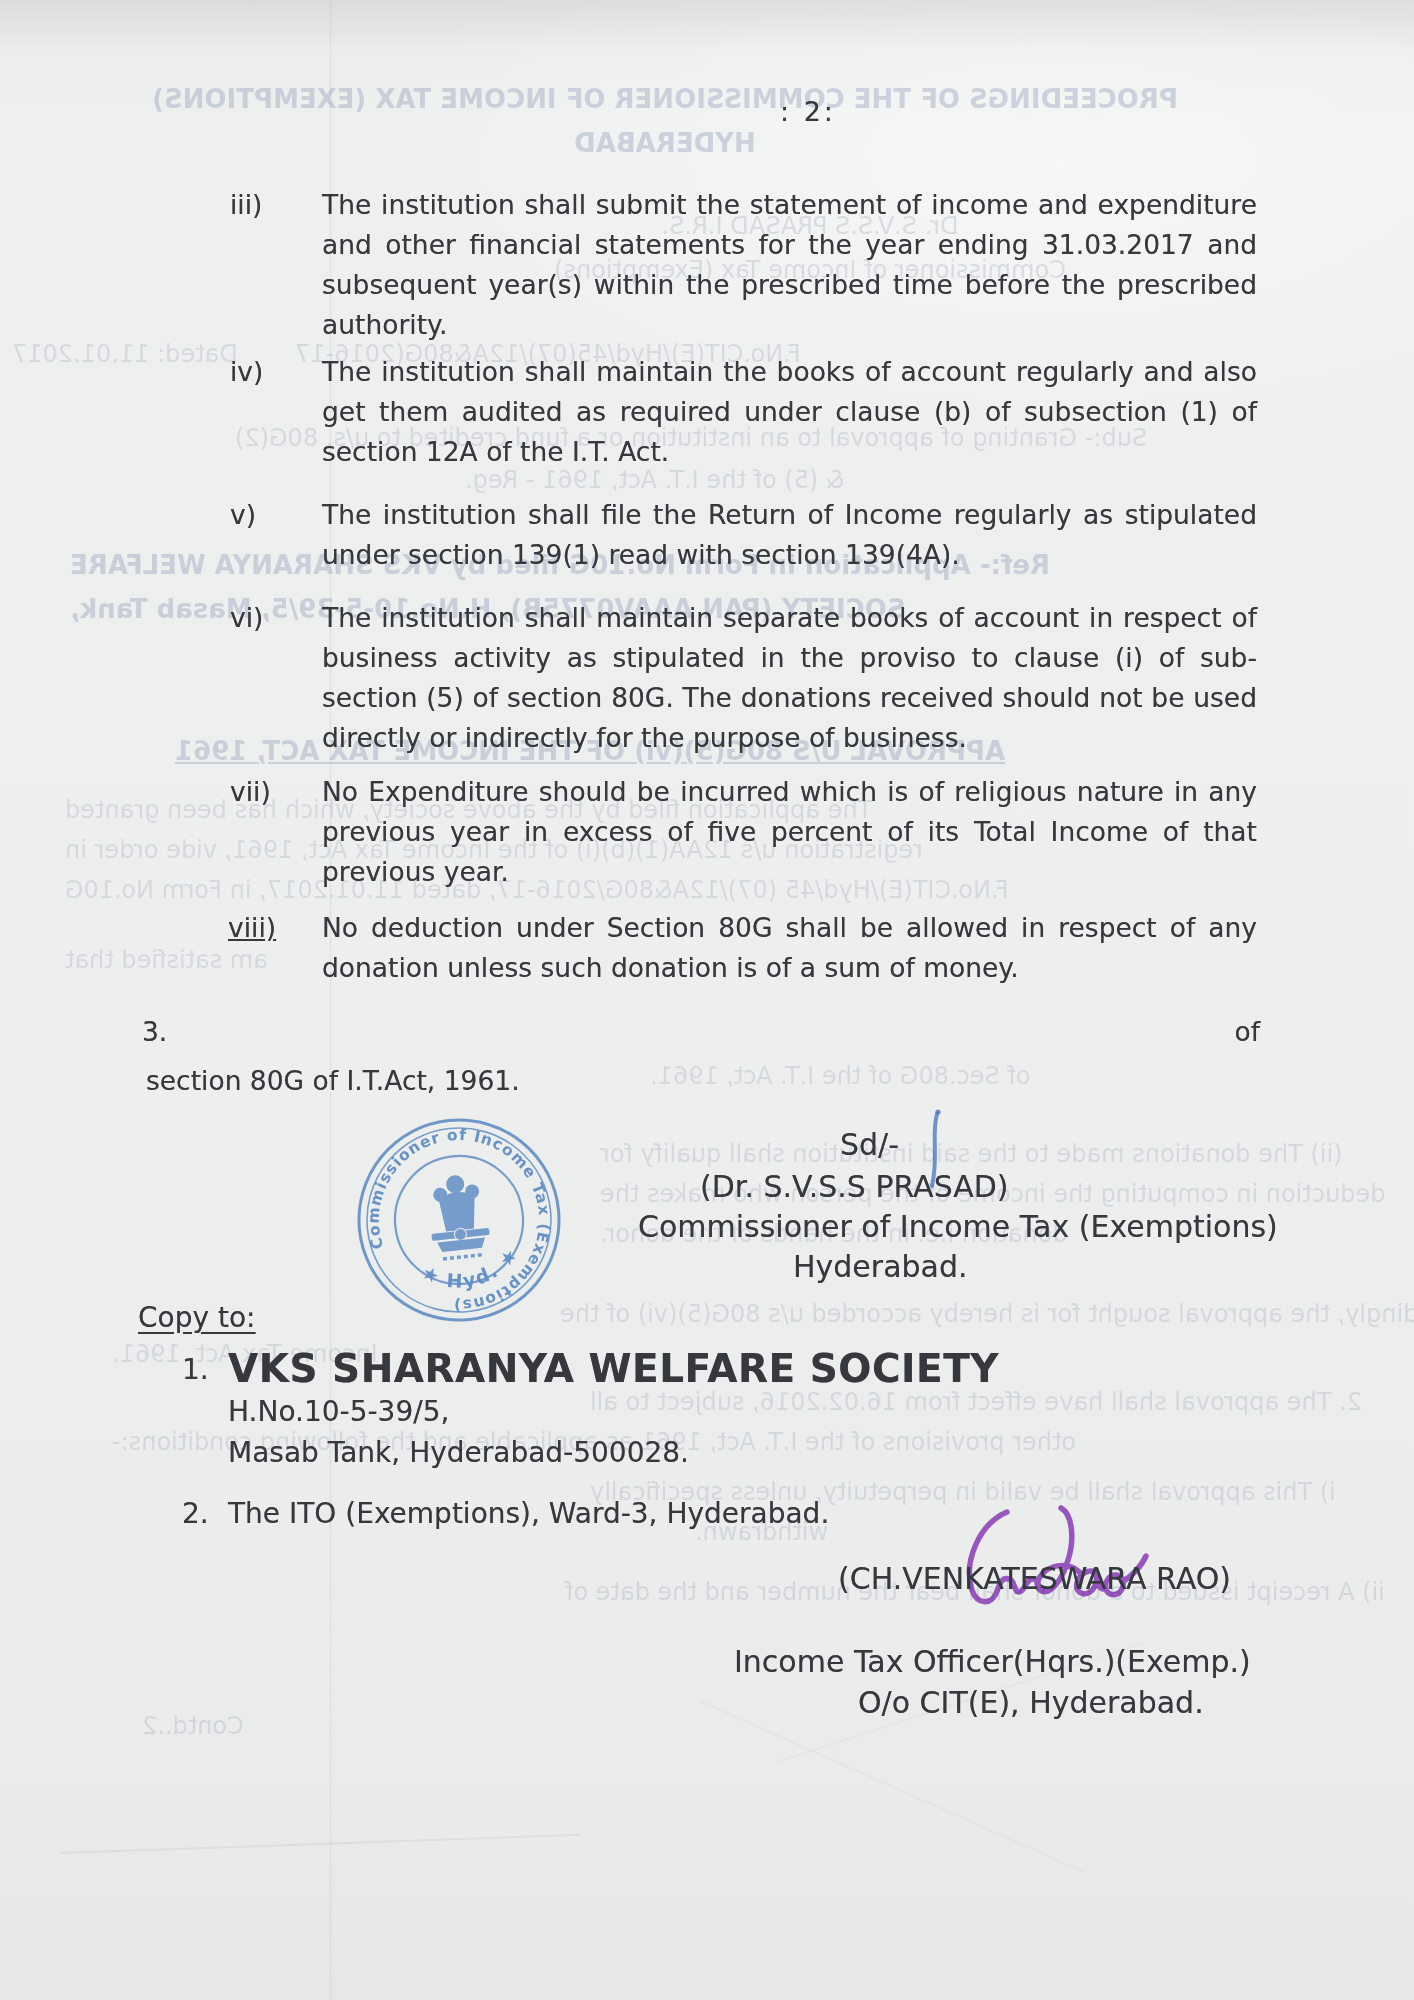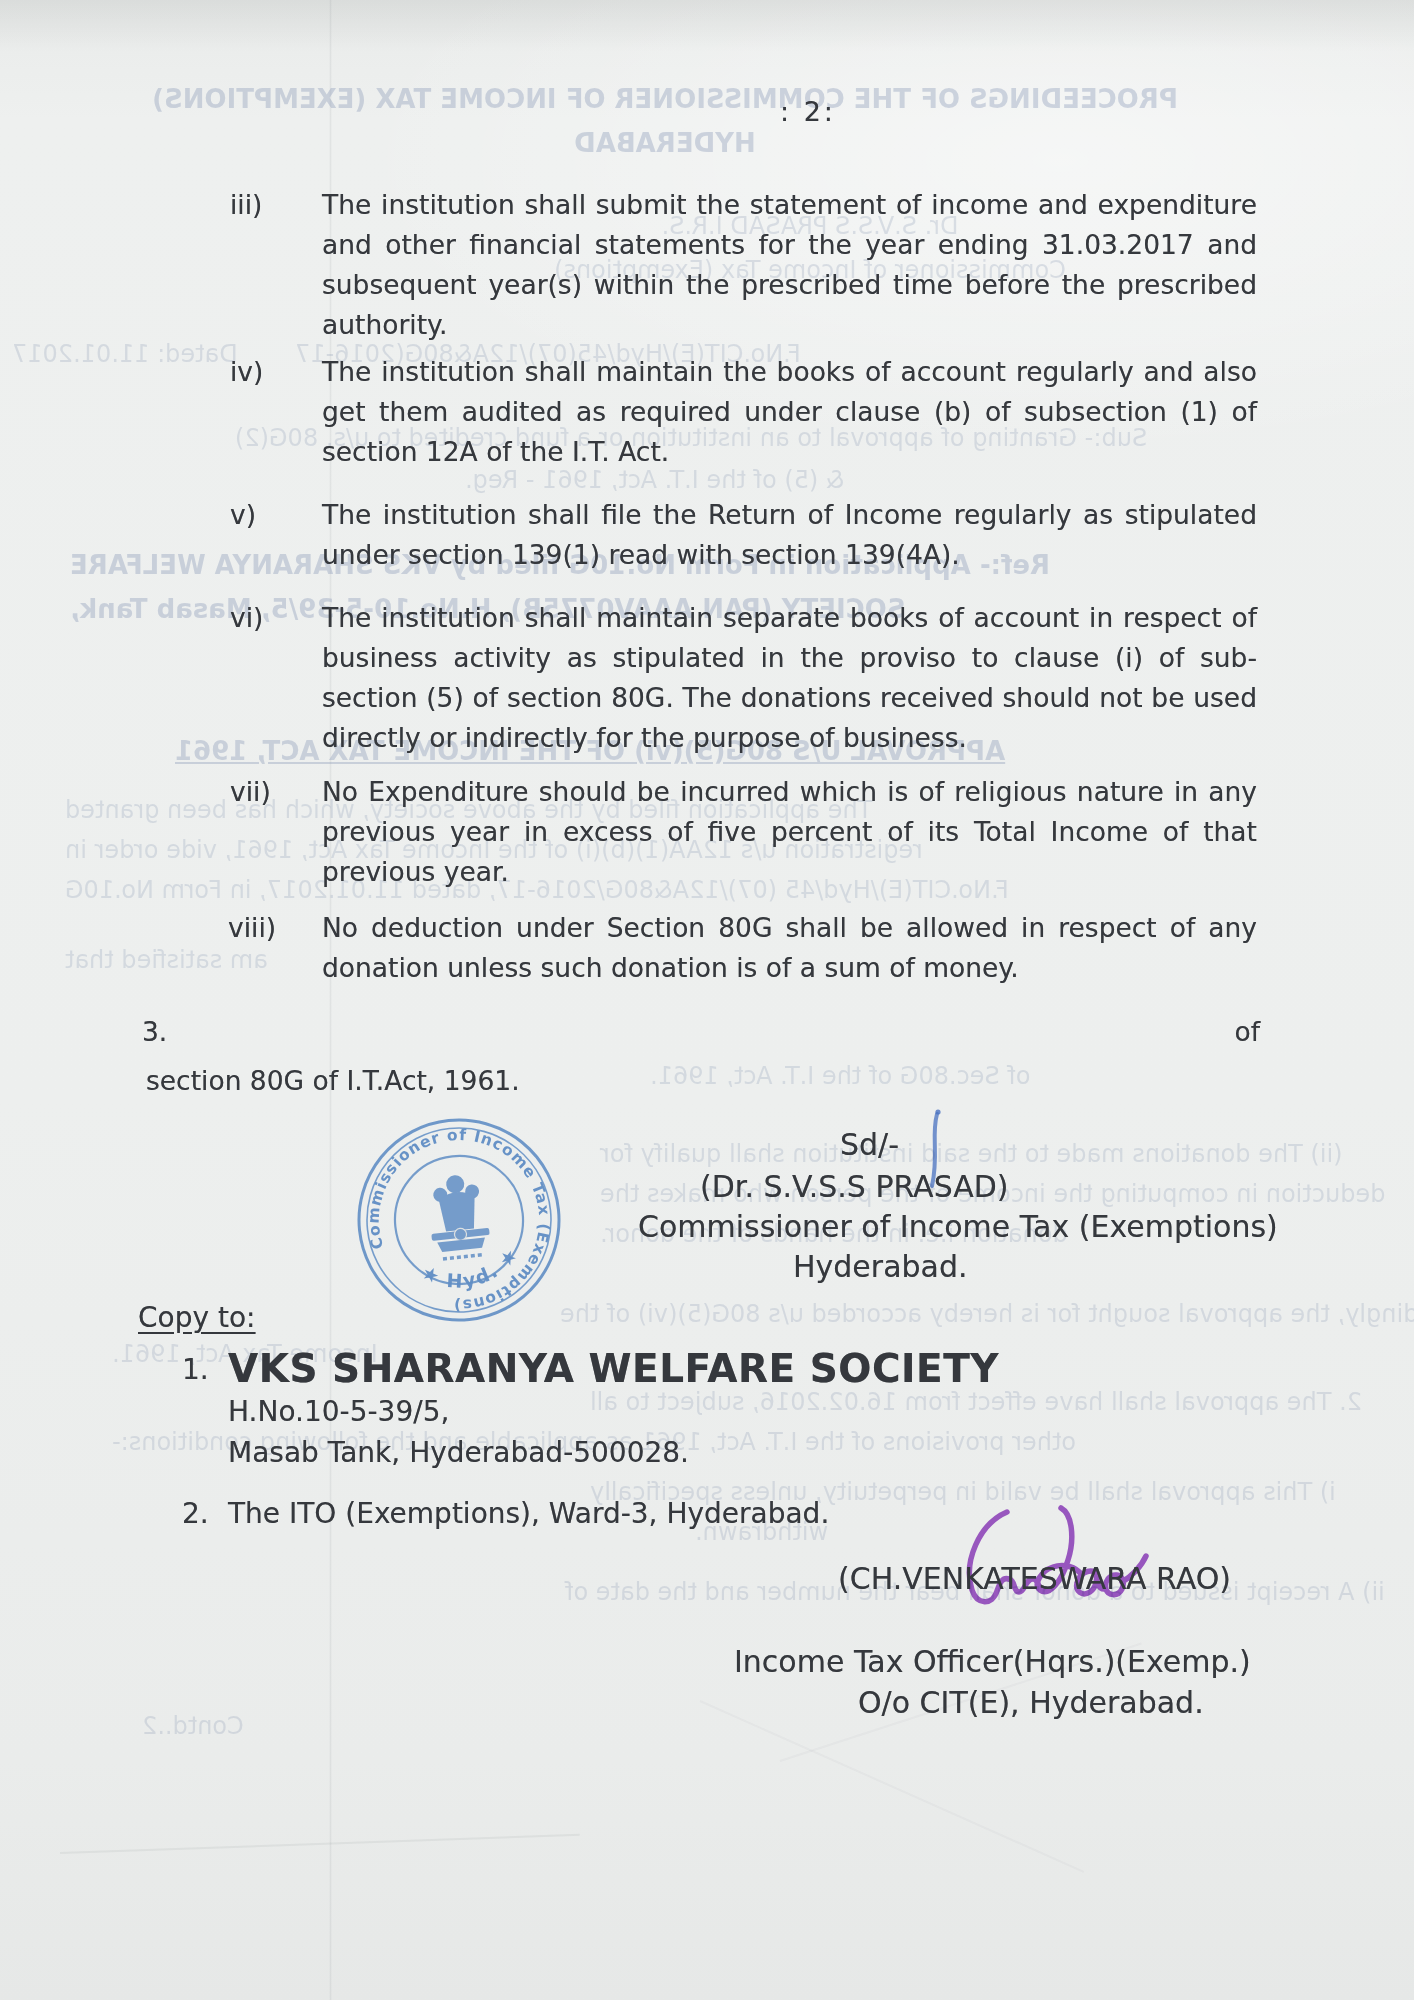--- a/index.html
+++ b/index.html
@@ -89,21 +89,21 @@
 
     <div class="t item-marker" style="left:230px;top:495px;">v)</div>
     <div class="t item-text" style="left:322px;top:495px;">The institution shall file the Return of Income regularly as stipulated under section 139(1) read with section 139(4A).</div>
 
     <div class="t item-marker" style="left:230px;top:598px;">vi)</div>
     <div class="t item-text" style="left:322px;top:598px;">The institution shall maintain separate books of account in respect of business activity as stipulated in the proviso to clause (i) of sub-section (5) of section 80G. The donations received should not be used directly or indirectly for the purpose of business.</div>
 
     <div class="t item-marker" style="left:230px;top:772px;">vii)</div>
     <div class="t item-text" style="left:322px;top:772px;">No Expenditure should be incurred which is of religious nature in any previous year in excess of five percent of its Total Income of that previous year.</div>
 
-    <div class="t item-marker" style="left:228px;top:908px;">viii)</div>
+    <div class="t item-marker" style="left:228px;top:908px;text-decoration:underline;">viii)</div>
     <div class="t item-text" style="left:322px;top:908px;">No deduction under Section 80G shall be allowed in respect of any donation unless such donation is of a sum of money.</div>
   </div>
 
   <div>
     <div class="t" style="left:142px;top:1012px;">3.</div>
     <div class="t" style="left:230px;top:1012px;width:1030px;">
       <span class="tail-of">of</span>
     </div>
     <div class="t" style="left:146px;top:1052px;margin-top:9px;">section 80G of I.T.Act, 1961.</div>
   </div>

